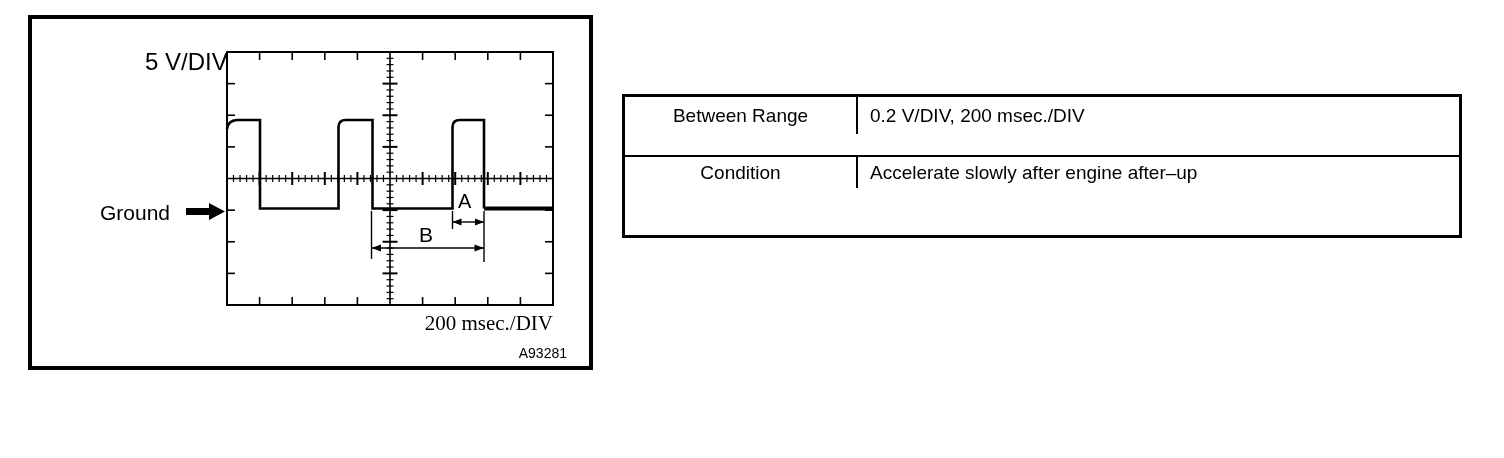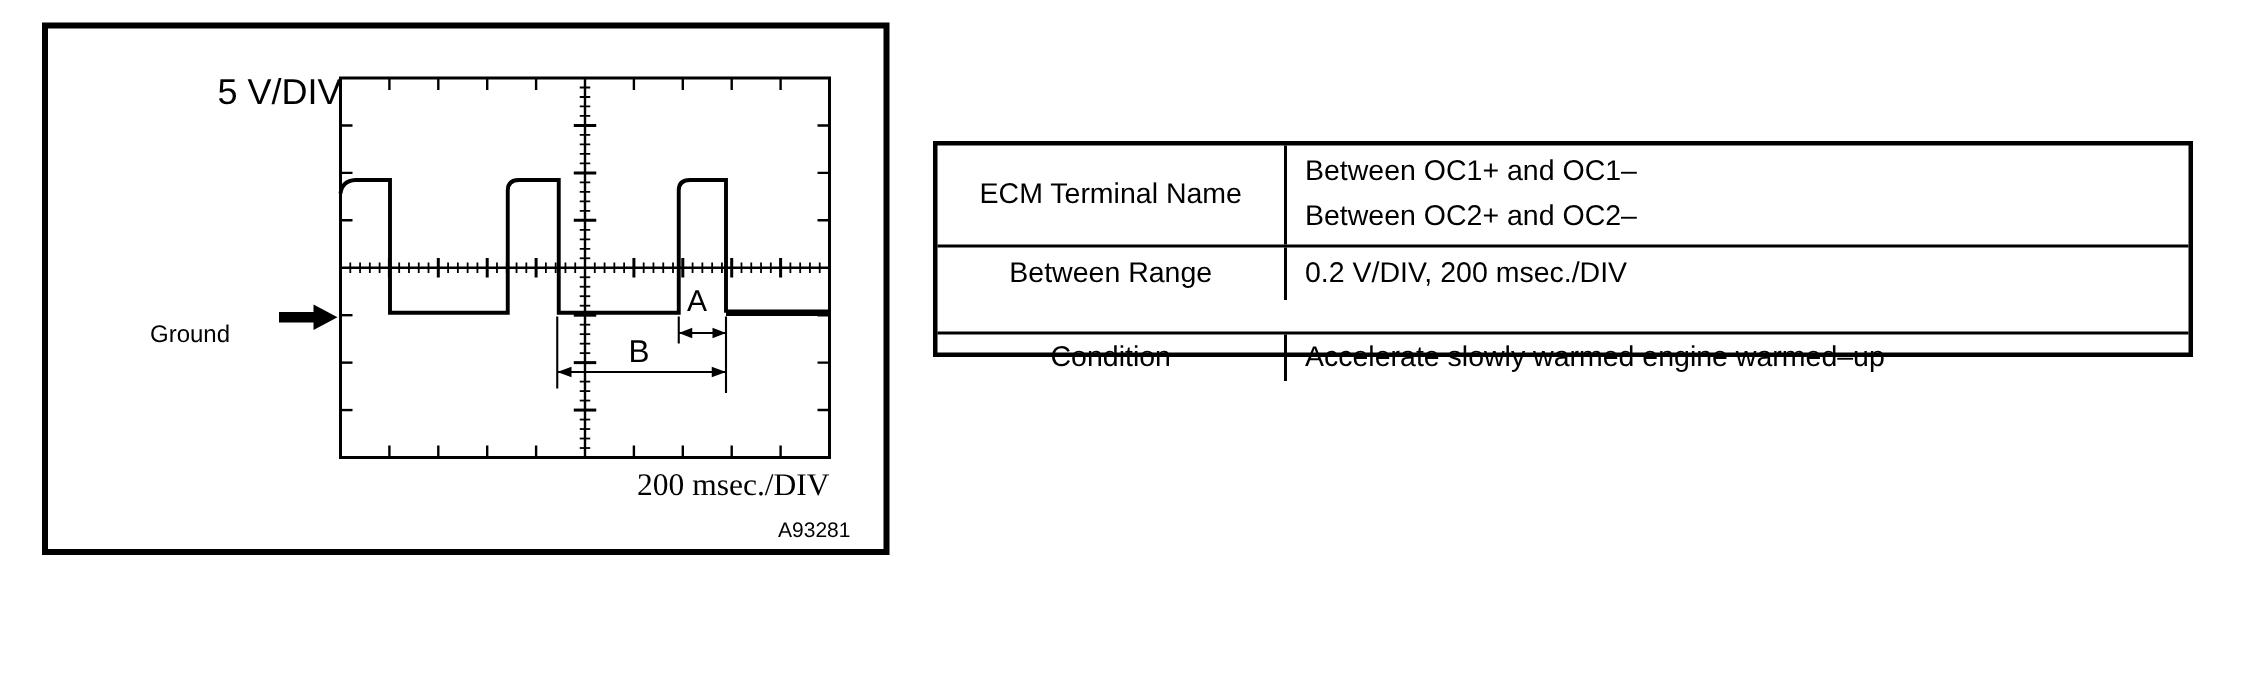--- a/index.html
+++ b/index.html
@@ -5,21 +5,21 @@
   * { margin:0; padding:0; box-sizing:border-box; }
   html,body { width:1504px; height:458px; background:#ffffff; overflow:hidden;
               font-family:"Liberation Sans", sans-serif; color:#000; }
   .canvas { position:relative; width:1504px; height:458px; background:#fff; }
 
   
   .figure-box { position:absolute; left:28px; top:15px; width:565px; height:355px;
                 border:4px solid #000; background:#fff; }
   .figure-box .lbl { position:absolute; white-space:nowrap; line-height:1; }
   .lbl-vdiv   { left:101px; top:31px;  font-size:24px;margin-left:12px; }
-  .lbl-ground { left:68px;  top:183px; font-size:16px;margin-top:14px; }
+  .lbl-ground { left:68px;  top:183px; font-size:21px; }
   .lbl-a      { left:426px; top:172px; font-size:20px; }
   .lbl-b      { left:387px; top:205px; font-size:21px; }
   .lbl-tdiv   { right:36px; top:294px; font-size:21px;font-family:Liberation Serif, serif; }
   .lbl-figid  { right:22px;  top:327px; font-size:14px; }
   svg.scope { position:absolute; left:0; top:0; width:557px; height:347px; display:block; }
 
   
   .spec-table { position:absolute; left:622px; top:94px; width:840px; height:144px;
                 border:3px solid #000; background:#fff; display:flex; flex-direction:column; }
   .spec-row { display:flex; flex:0 0 auto; }
@@ -196,36 +196,29 @@
     <div class="lbl lbl-vdiv">5 V/DIV</div>
     <div class="lbl lbl-ground">Ground</div>
     <div class="lbl lbl-a">A</div>
     <div class="lbl lbl-b">B</div>
     <div class="lbl lbl-tdiv">200 msec./DIV</div>
     <div class="lbl lbl-figid">A93281</div>
   </div>
 
   <div class="spec-table">
 
-    <div class="spec-row row-terminal">
-      <div class="cell-label">ECM Terminal Name</div>
-      <div class="cell-value">
-        <div class="vline">Between OC1+ and OC1–</div>
-        <div class="vline">Between OC2+ and OC2–</div>
-      </div>
-    </div>
 
     <div class="spec-row row-range">
       <div class="cell-label">Between Range</div>
       <div class="cell-value">
         <div class="vline">0.2 V/DIV, 200 msec./DIV</div>
       </div>
     </div>
 
     <div class="spec-row row-cond">
       <div class="cell-label">Condition</div>
       <div class="cell-value">
-        <div class="vline">Accelerate slowly warmed engine warmed–up</div>
+        <div class="vline">Accelerate slowly after engine after–up</div>
       </div>
     </div>
 
   </div>
 </div>
 
 </body></html>

